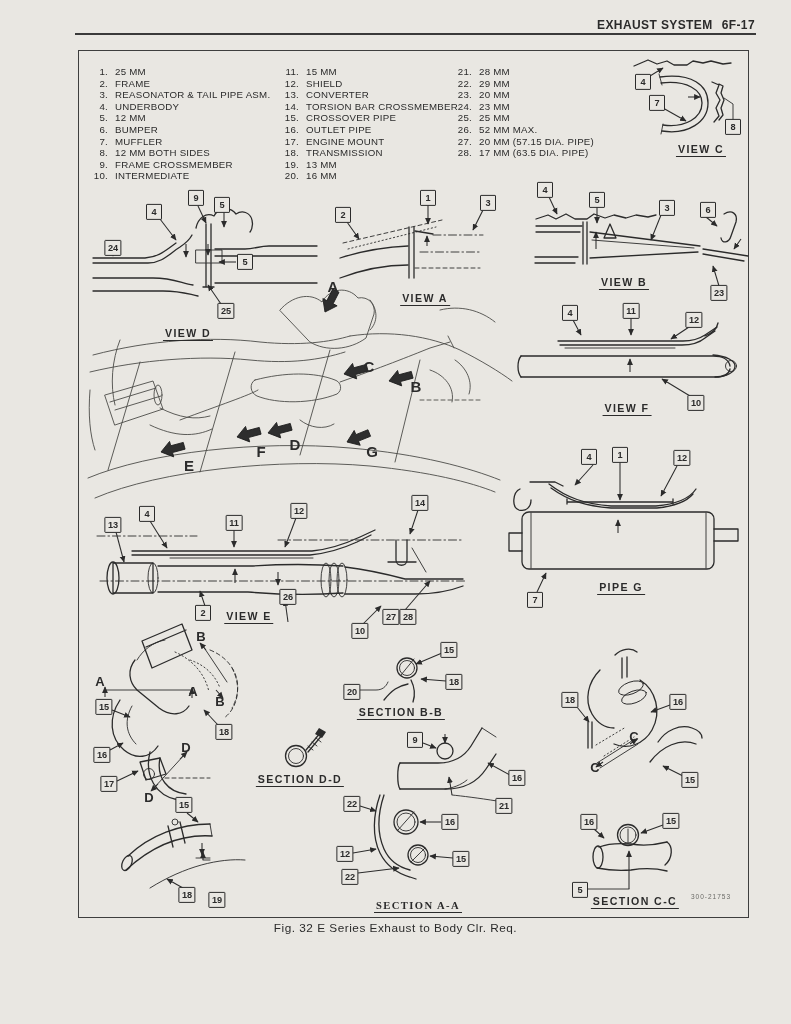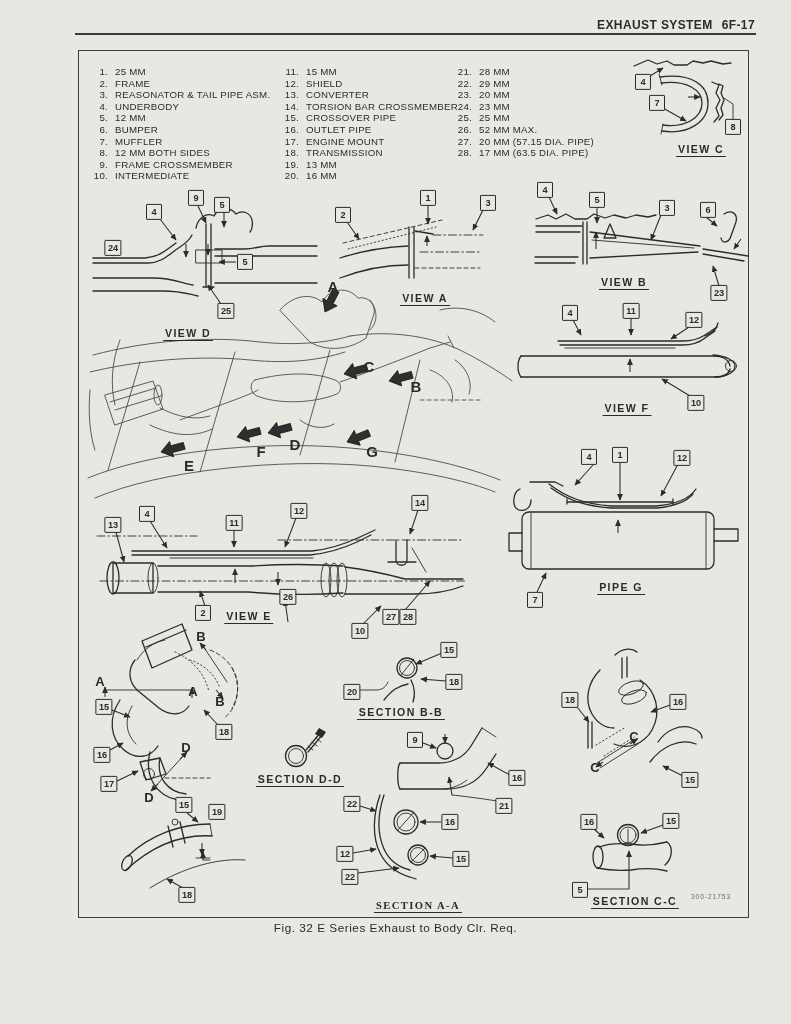--- a/index.html
+++ b/index.html
@@ -462,21 +462,21 @@
       <div class="co" style="left: 203px; top: 613px;">2</div>
       <div class="co" style="left: 288px; top: 597px;">26</div>
       <div class="co" style="left: 360px; top: 631px;">10</div>
       <div class="co" style="left: 391px; top: 617px;">27</div>
       <div class="co" style="left: 408px; top: 617px;">28</div>
       <div class="co" style="left: 104px; top: 707px;">15</div>
       <div class="co" style="left: 102px; top: 755px;">16</div>
       <div class="co" style="left: 109px; top: 784px;">17</div>
       <div class="co" style="left: 224px; top: 732px;">18</div>
       <div class="co" style="left: 184px; top: 805px;">15</div>
-      <div class="co" style="left: 217px; top: 812px;">19</div>
+      <div class="co" style="left: 217px; top: 900px;">19</div>
       <div class="co" style="left: 187px; top: 895px;">18</div>
       <div class="co" style="left: 449px; top: 650px;">15</div>
       <div class="co" style="left: 352px; top: 692px;">20</div>
       <div class="co" style="left: 454px; top: 682px;">18</div>
       <div class="co" style="left: 415px; top: 740px;">9</div>
       <div class="co" style="left: 517px; top: 778px;">16</div>
       <div class="co" style="left: 504px; top: 806px;">21</div>
       <div class="co" style="left: 352px; top: 804px;">22</div>
       <div class="co" style="left: 450px; top: 822px;">16</div>
       <div class="co" style="left: 345px; top: 854px;">12</div>

